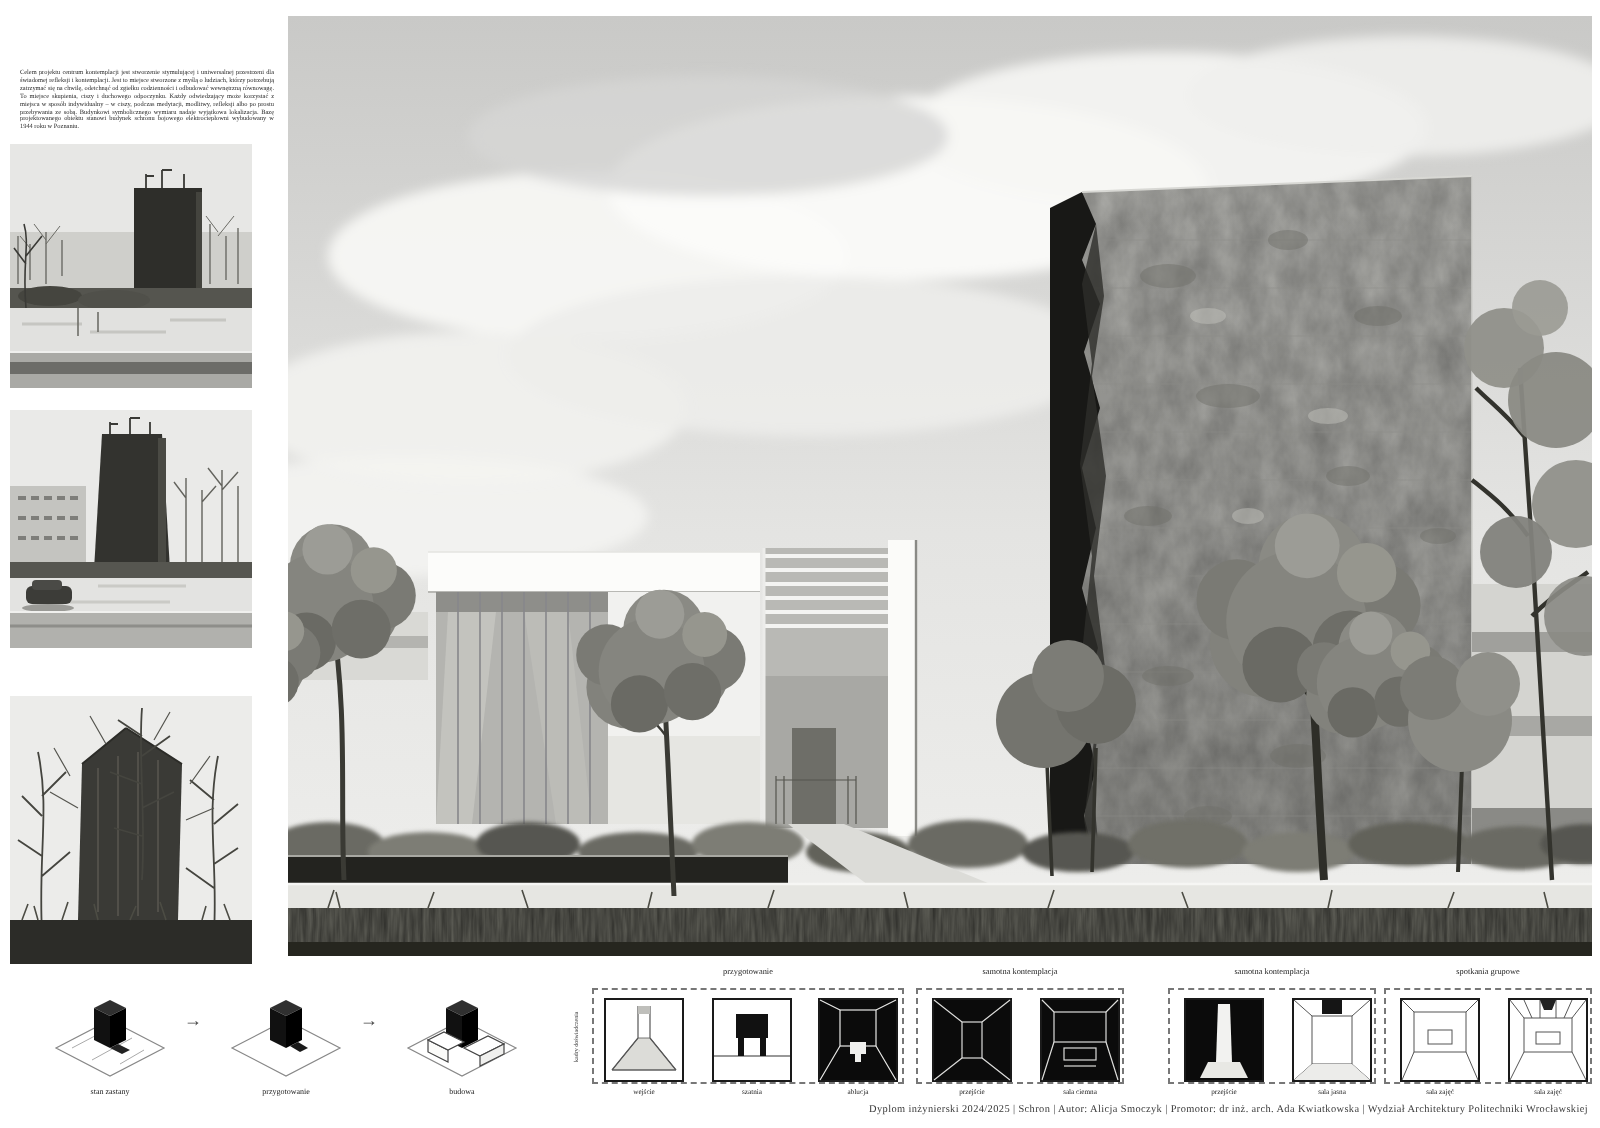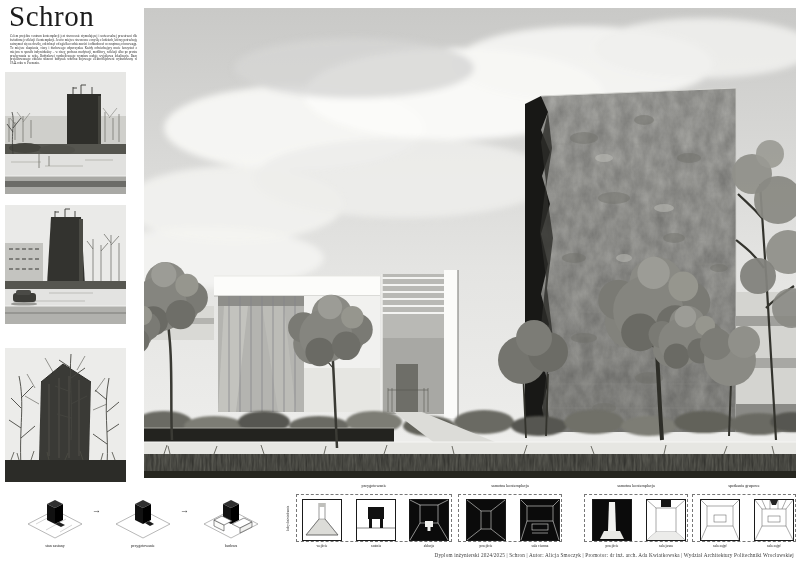--- a/index.html
+++ b/index.html
@@ -29,21 +29,20 @@
   .sidelabel{position:absolute;left:287px;top:495px;height:46px;font-size:3px;color:#333;
              writing-mode:vertical-rl;transform:rotate(180deg);text-align:center;line-height:1.2;}
   .credit{position:absolute;left:0;top:552px;width:794px;font-size:5.2px;text-align:right;
           color:#3a3a3a;letter-spacing:.2px;}
 </style>
 </head>
 <body>
 
 <div class="board">
 
-  <h1 class="title">Schron</h1>
   <p class="desc">Celem projektu centrum kontemplacji jest stworzenie stymulującej i uniwersalnej przestrzeni dla świadomej refleksji i kontemplacji. Jest to miejsce stworzone z myślą o ludziach, którzy potrzebują zatrzymać się na chwilę, odetchnąć od zgiełku codzienności i odbudować wewnętrzną równowagę. To miejsce skupienia, ciszy i duchowego odpoczynku. Każdy odwiedzający może korzystać z miejsca w sposób indywidualny – w ciszy, podczas medytacji, modlitwy, refleksji albo po prostu przebywania ze sobą. Budynkowi symbolicznego wymiaru nadaje wyjątkowa lokalizacja. Bazę projektowanego obiektu stanowi budynek schronu bojowego elektrociepłowni wybudowany w 1944 roku w Poznaniu.</p>
 
   <div class="photo p1">
     <svg width="121" height="122" viewBox="0 0 121 122">
       <rect width="121" height="122" fill="#e7e7e5"></rect>
       <rect y="44" width="121" height="34" fill="#cfcfcb"></rect>
       <path d="M4,70 V46 M10,68 V50 M18,70 V44 M26,66 V48 M100,70 V40 M108,68 V46 M114,70 V42" stroke="#6b6b65" stroke-width="0.7" fill="none"></path>
       <path d="M18,48 l-6,-8 M18,50 l7,-9 M104,44 l-6,-8 M104,46 l8,-10 M10,52 l-5,-6" stroke="#6b6b65" stroke-width="0.5" fill="none"></path>
       <rect x="62" y="22" width="34" height="56" fill="#2e2e2a"></rect>
       <rect x="93" y="24" width="3" height="54" fill="#44443e"></rect>

